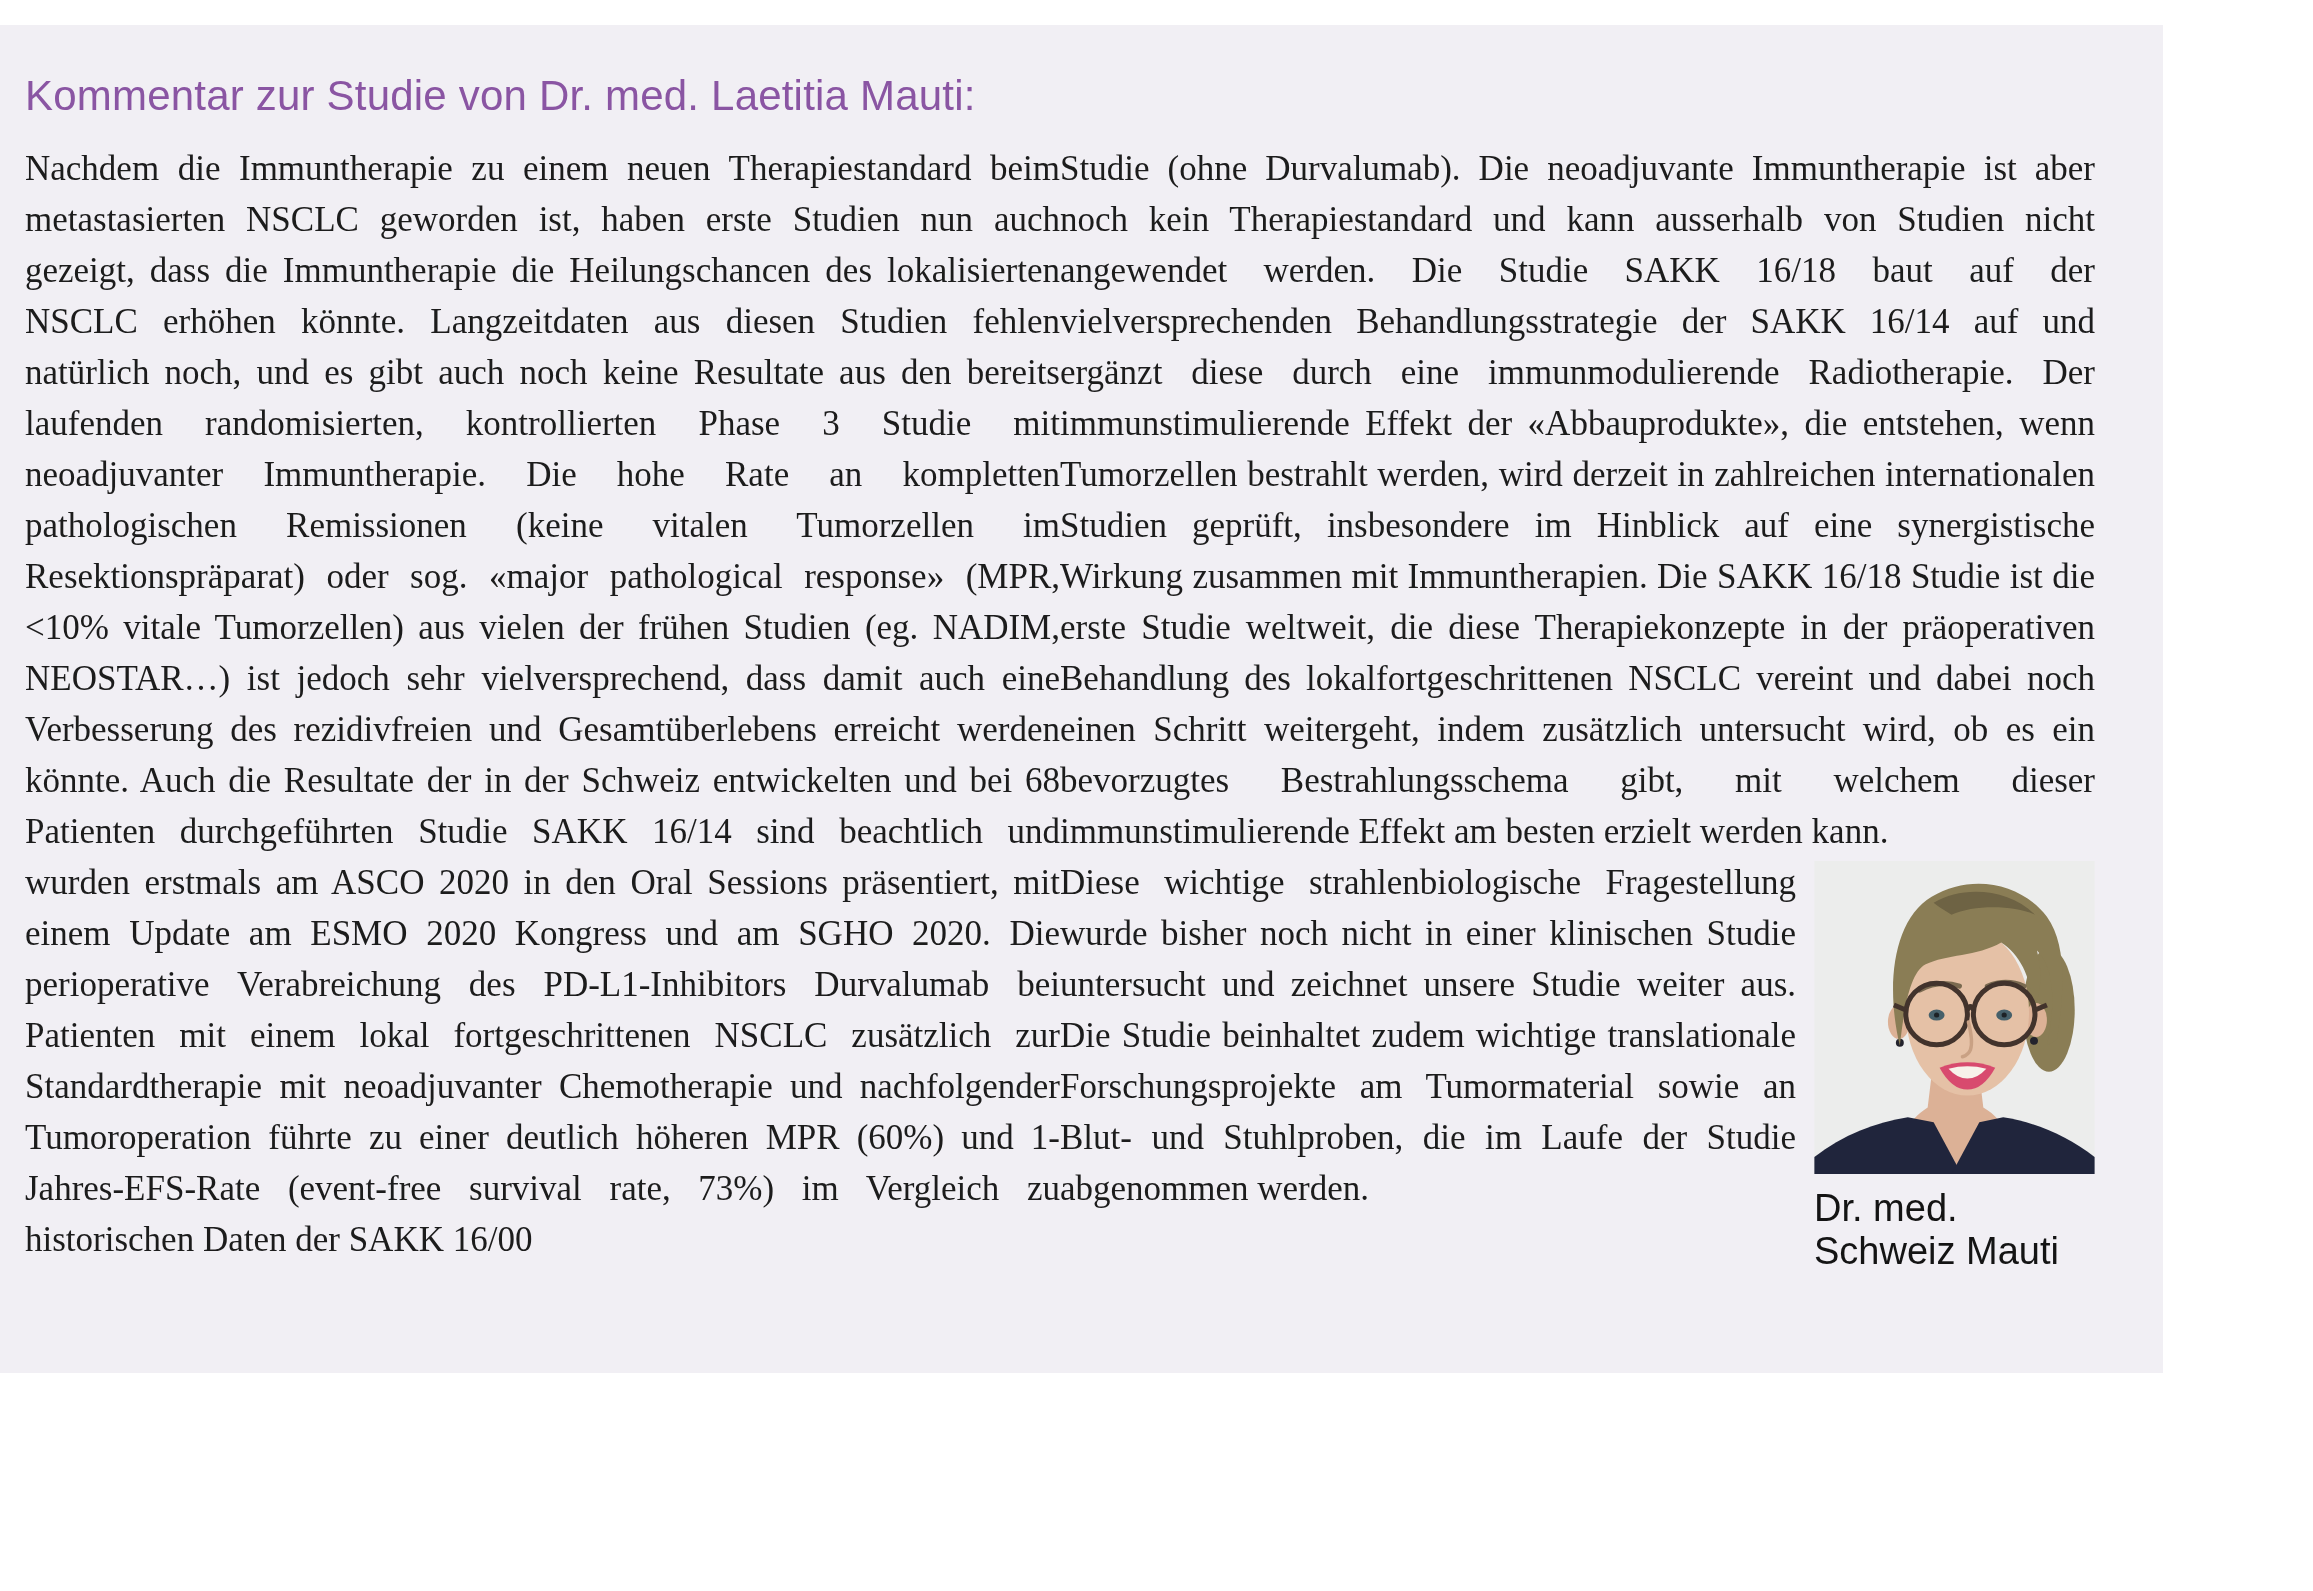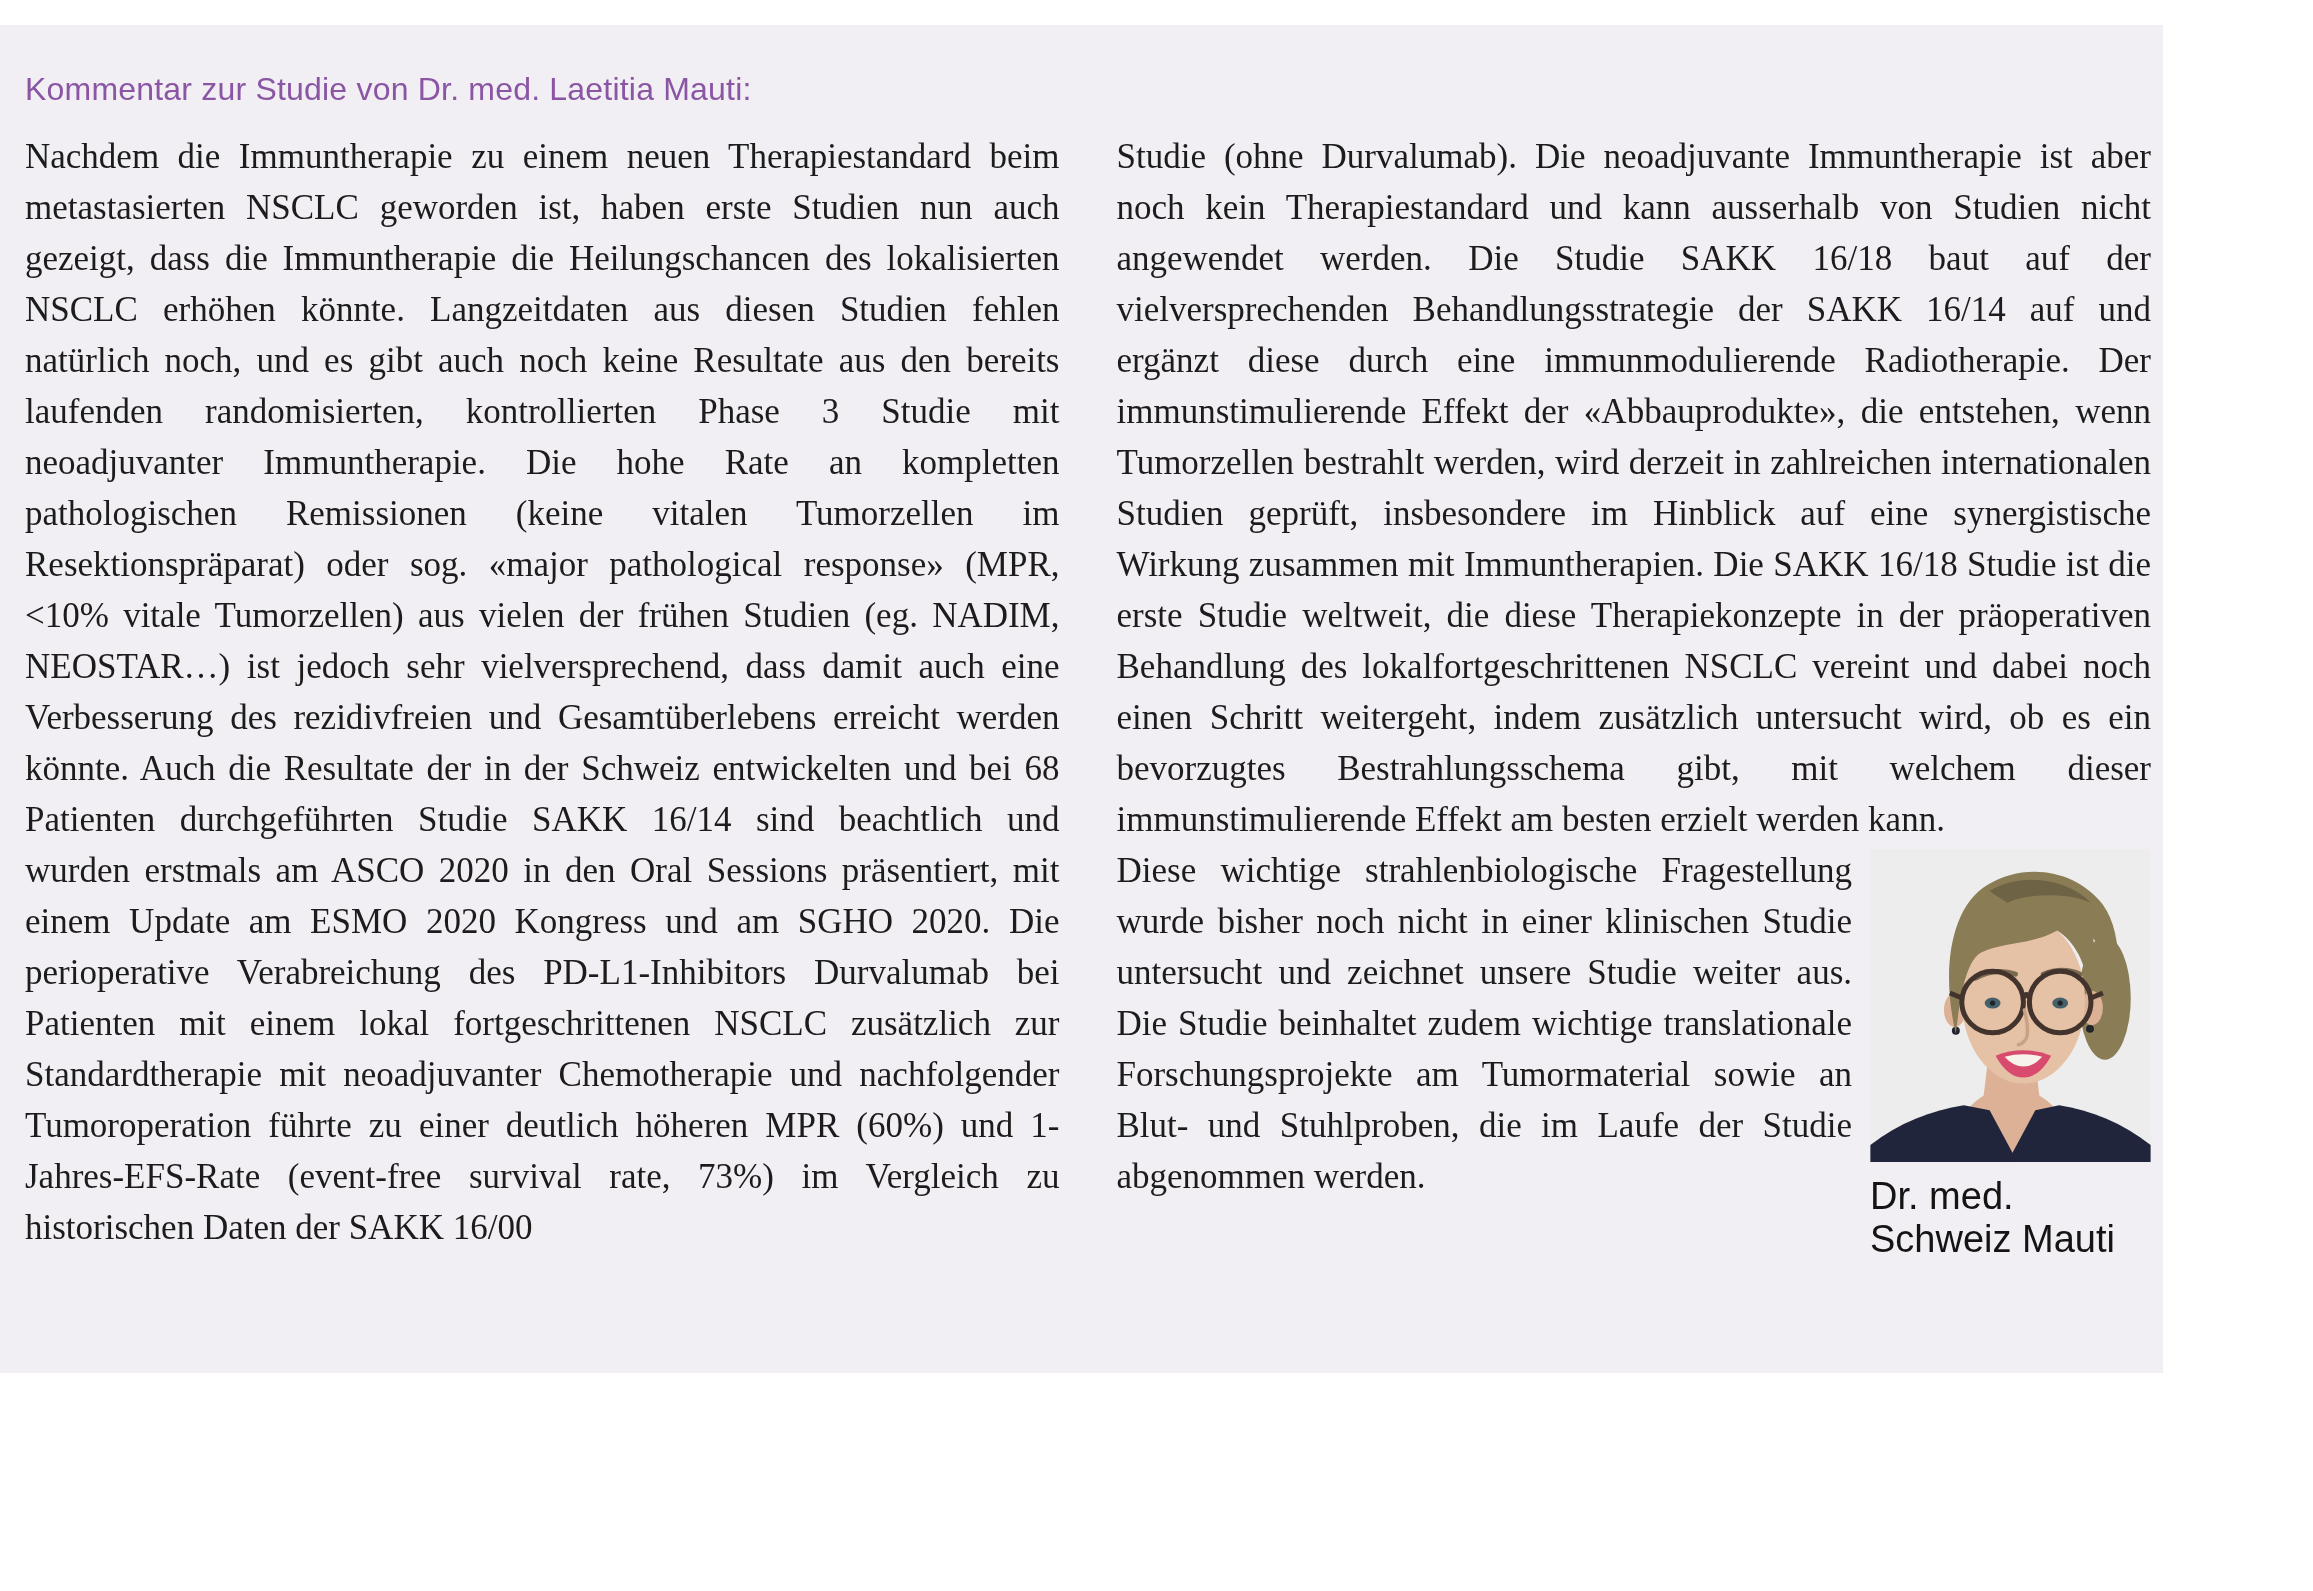--- a/index.html
+++ b/index.html
@@ -21,28 +21,27 @@
     width: 2163px;
     height: 1348px;
     box-sizing: border-box;
     padding: 46px 12px 0 25px;
     background: var(--panel-bg, #f1eff4);
   }
   .heading {
     margin: 0 0 22px 0;
     font-family: "Liberation Sans", sans-serif;
     font-weight: 500;
-    font-size: 32px;
+    font-size: 42px;
     line-height: 1.18;
     letter-spacing: 0.2px;
     color: var(--heading-color, #8a55a3);
   }
   .columns {
     display: flex;
-    gap: 57px;
   }
   .col {
     width: 1035px;
     font-size: 35px;
     line-height: 51px;
     text-align: justify;
     color: var(--text-color, #1c1c1c);
     hyphens: auto;
     -webkit-hyphens: auto;
   }

